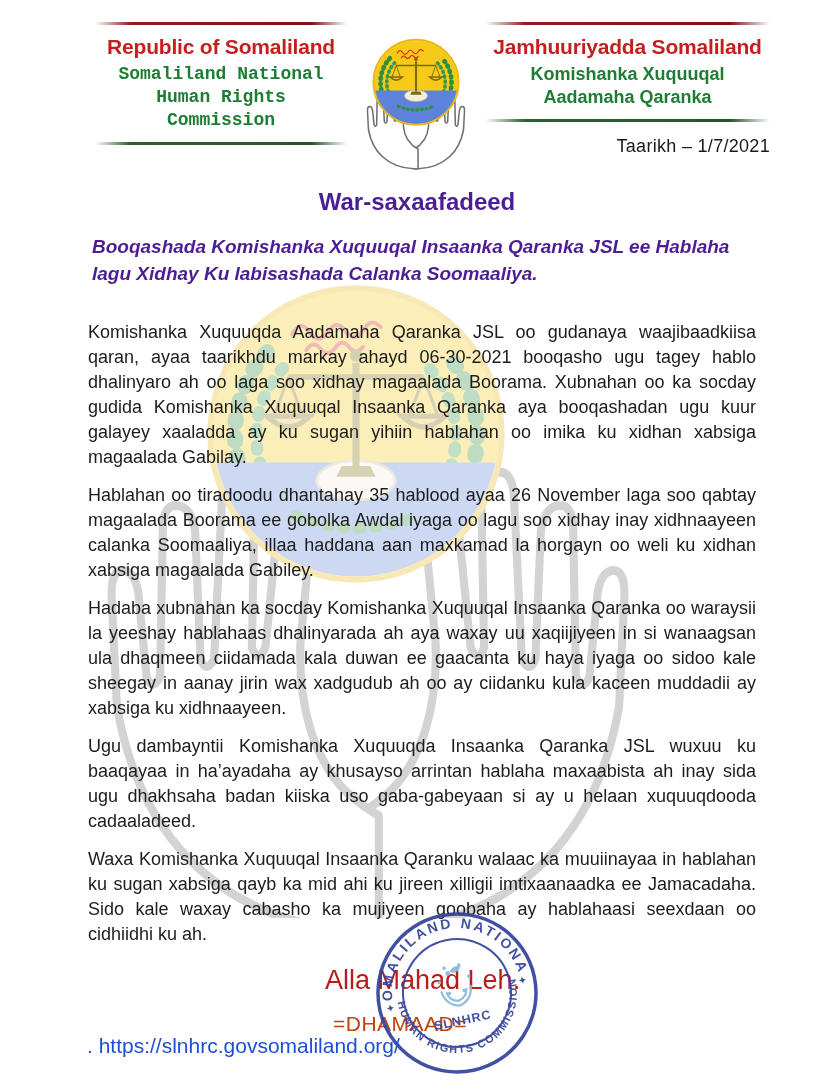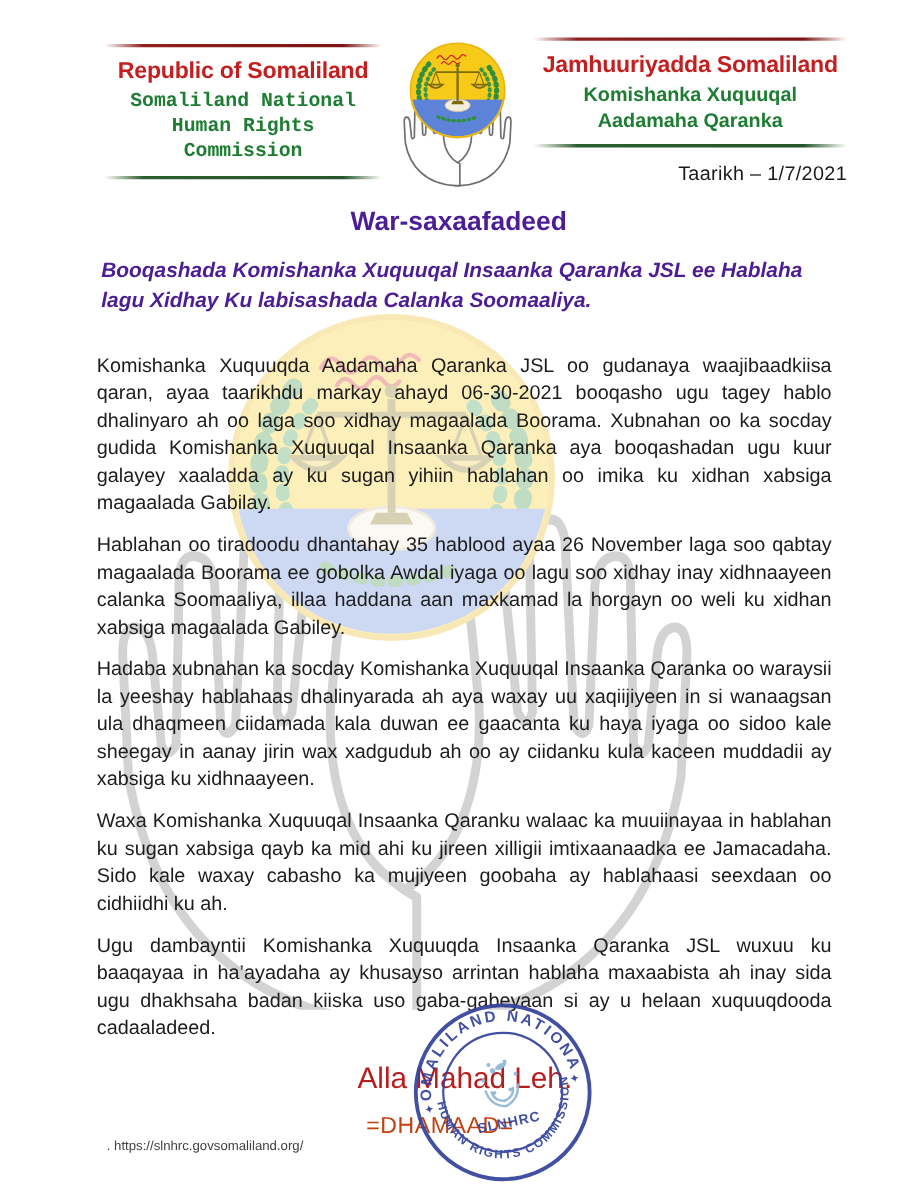--- a/index.html
+++ b/index.html
@@ -4,21 +4,21 @@
 <style>
   html,body { margin:0; padding:0; background:#e8e8e8; }
   .page {
     position:relative; width:834px; height:1080px; margin:0 auto;
     background:#ffffff; overflow:hidden;
     font-family:"Liberation Sans", sans-serif; color:#1f1f1f;
   }
   
   .watermark { position:absolute; left:18px; top:262px; pointer-events:none; }
   
-  .header { position:absolute; top:22px; left:95px; right:64px; display:flex; align-items:center; }
+  .header { position:absolute; top:22px; left:95px; right:64px; display:flex; align-items:flex-start; }
   .hdr-left  { width:252px; text-align:center; }
   .hdr-logo  { width:138px; display:flex; justify-content:center; margin-top:2px; }
   .hdr-right { flex:1; text-align:center; }
   .rule { height:3px; border-radius:2px; }
   .rule-red   { background:linear-gradient(to right, rgba(139,31,31,0), #8e1f1f 14%, #7c1414 86%, rgba(139,31,31,0)); }
   .rule-green { background:linear-gradient(to right, rgba(45,95,45,0), #2d5f2d 14%, #27552a 86%, rgba(45,95,45,0)); }
   .hdr-title { color:#c41e1e; font-weight:bold; font-size:21px; white-space:nowrap; margin:10px 0 4px; letter-spacing:-0.2px; }
   .hdr-sub   { color:#1e7d33; font-weight:bold; font-size:18px; line-height:23px; margin:0 auto 10px; }
   .hdr-left  .hdr-sub  { width:230px;font-family:Liberation Mono, monospace; }
   .hdr-right .hdr-sub  { width:220px; }
@@ -29,21 +29,21 @@
   .subtitle { position:absolute; top:233px; left:92px; width:648px;
               font-size:19px; font-weight:bold; font-style:italic; line-height:27px; color:#4c1d95; }
   .content { position:absolute; top:320px; left:88px; width:668px; }
   .content p { margin:0 0 13px 0; font-size:18px; line-height:25px; text-align:justify; color:#1c1c1c; }
   
   .closing-wrap { position:relative; margin:18px 0 0 237px; }
   .blessing { font-size:27px; color:#b91c1c; margin:4px 0 16px 0; }
   .end-mark { font-size:21px; color:#c2410c; margin-left:8px; letter-spacing:0.5px; }
   .stamp { position:absolute; left:48px; top:-56px; }
   
-  .footer-link { position:absolute; top:1034px; left:97px; font-size:12px; color:#404040; text-decoration:none; }
+  .footer-link { position:absolute; top:1034px; left:87px; font-size:21px; color:#1d4ed8; text-decoration:none; }
   .defs-holder { position:absolute; width:0; height:0; overflow:hidden; }
 </style>
 </head>
 <body>
 
 <svg class="defs-holder" aria-hidden="true">
   <defs>
     <path id="handR" d="M 4 148 C 28 147 50 139 66 124 C 80 111 89 93 93 72 L 95 34 Q 95 25 90 26 Q 86 27 85 34 L 82 62 Q 80 67 77 62 L 76 12 Q 76 3 70 4 Q 65 5 64 13 L 62 56 Q 60 61 57 56 L 54 0 Q 53 -9 47 -7 Q 42 -5 42 3 L 43 52 Q 41 58 38 52 L 32 -2 Q 30 -10 24 -7 Q 19 -4 20 3 L 25 50 C 26 72 20 90 8 101 Q 2 106 -4 109 L -4 148 Z" fill="#ffffff" stroke="#6f6f6f" stroke-width="3" stroke-linejoin="round"></path>
     <g id="hands-pair">
       <use href="#handR"></use>
@@ -112,22 +112,22 @@
     </div>
   </div>
 
   <div class="press-title">War-saxaafadeed</div>
   <div class="subtitle">Booqashada Komishanka Xuquuqal Insaanka Qaranka JSL ee Hablaha lagu Xidhay Ku labisashada Calanka Soomaaliya.</div>
 
   <div class="content">
     <p>Komishanka Xuquuqda Aadamaha Qaranka JSL oo gudanaya waajibaadkiisa qaran, ayaa taarikhdu markay ahayd 06-30-2021 booqasho ugu tagey hablo dhalinyaro ah oo laga soo xidhay magaalada Boorama. Xubnahan oo ka socday gudida Komishanka Xuquuqal Insaanka Qaranka aya booqashadan ugu kuur galayey xaaladda ay ku sugan yihiin hablahan oo imika ku xidhan xabsiga magaalada Gabilay.</p>
     <p>Hablahan oo tiradoodu dhantahay 35 hablood ayaa 26 November laga soo qabtay magaalada Boorama ee gobolka Awdal iyaga oo lagu soo xidhay inay xidhnaayeen calanka Soomaaliya, illaa haddana aan maxkamad la horgayn oo weli ku xidhan xabsiga magaalada Gabiley.</p>
     <p>Hadaba xubnahan ka socday Komishanka Xuquuqal Insaanka Qaranka oo waraysii la yeeshay hablahaas dhalinyarada ah aya waxay uu xaqiijiyeen in si wanaagsan ula dhaqmeen ciidamada kala duwan ee gaacanta ku haya iyaga oo sidoo kale sheegay in aanay jirin wax xadgudub ah oo ay ciidanku kula kaceen muddadii ay xabsiga ku xidhnaayeen.</p>
+    <p>Ugu dambayntii Komishanka Xuquuqda Insaanka Qaranka JSL wuxuu ku baaqayaa in ha’ayadaha ay khusayso arrintan hablaha maxaabista ah inay sida ugu dhakhsaha badan kiiska uso gaba-gabeyaan si ay u helaan xuquuqdooda cadaaladeed.</p>
     <p>Waxa Komishanka Xuquuqal Insaanka Qaranku walaac ka muuiinayaa in hablahan ku sugan xabsiga qayb ka mid ahi ku jireen xilligii imtixaanaadka ee Jamacadaha. Sido kale waxay cabasho ka mujiyeen goobaha ay hablahaasi seexdaan oo cidhiidhi ku ah.</p>
-    <p>Ugu dambayntii Komishanka Xuquuqda Insaanka Qaranka JSL wuxuu ku baaqayaa in ha’ayadaha ay khusayso arrintan hablaha maxaabista ah inay sida ugu dhakhsaha badan kiiska uso gaba-gabeyaan si ay u helaan xuquuqdooda cadaaladeed.</p>
 
     <div class="closing-wrap">
       <div class="blessing">Alla Mahad Leh.</div>
       <div class="end-mark">=DHAMAAD=</div>
 
       <svg class="stamp" width="168" height="168" viewBox="-84 -84 168 168">
         <g transform="rotate(-12)" opacity="0.93">
           <circle r="79" fill="none" stroke="#33439b" stroke-width="3.5"></circle>
           <circle r="54" fill="none" stroke="#33439b" stroke-width="2"></circle>
           <defs>

